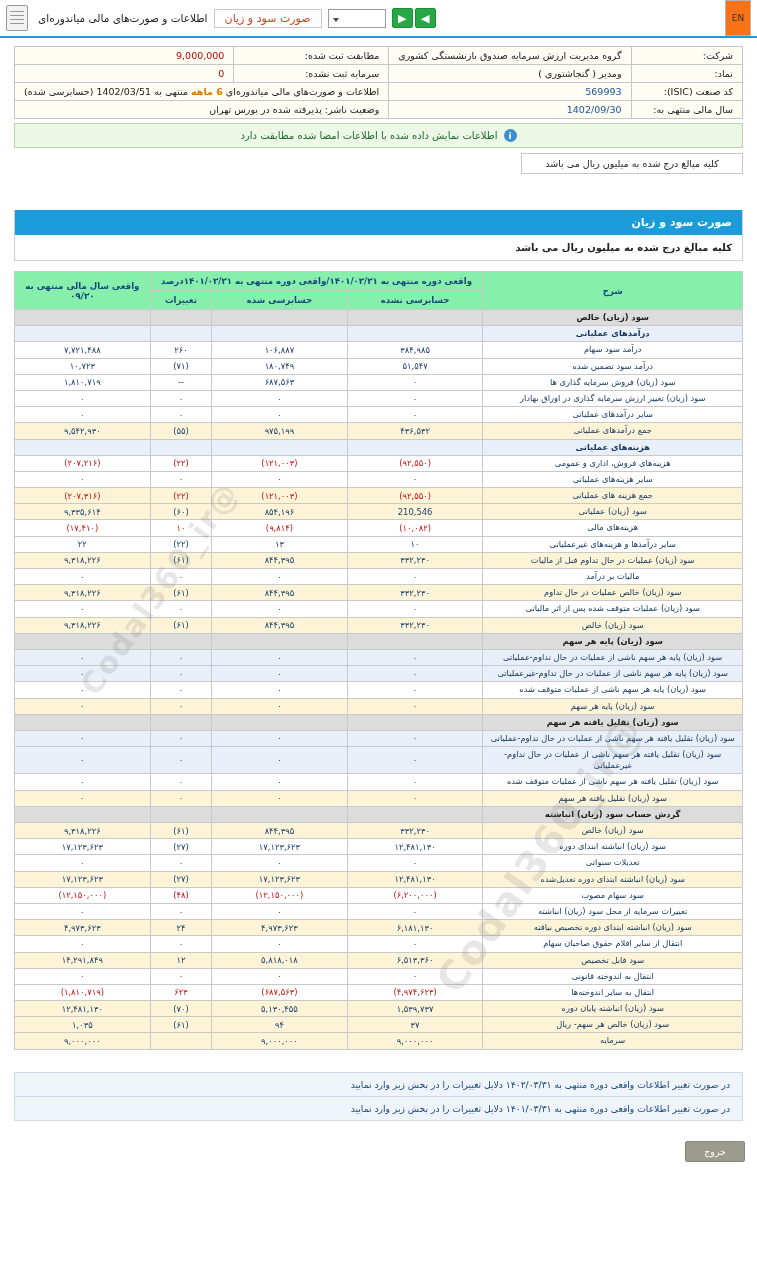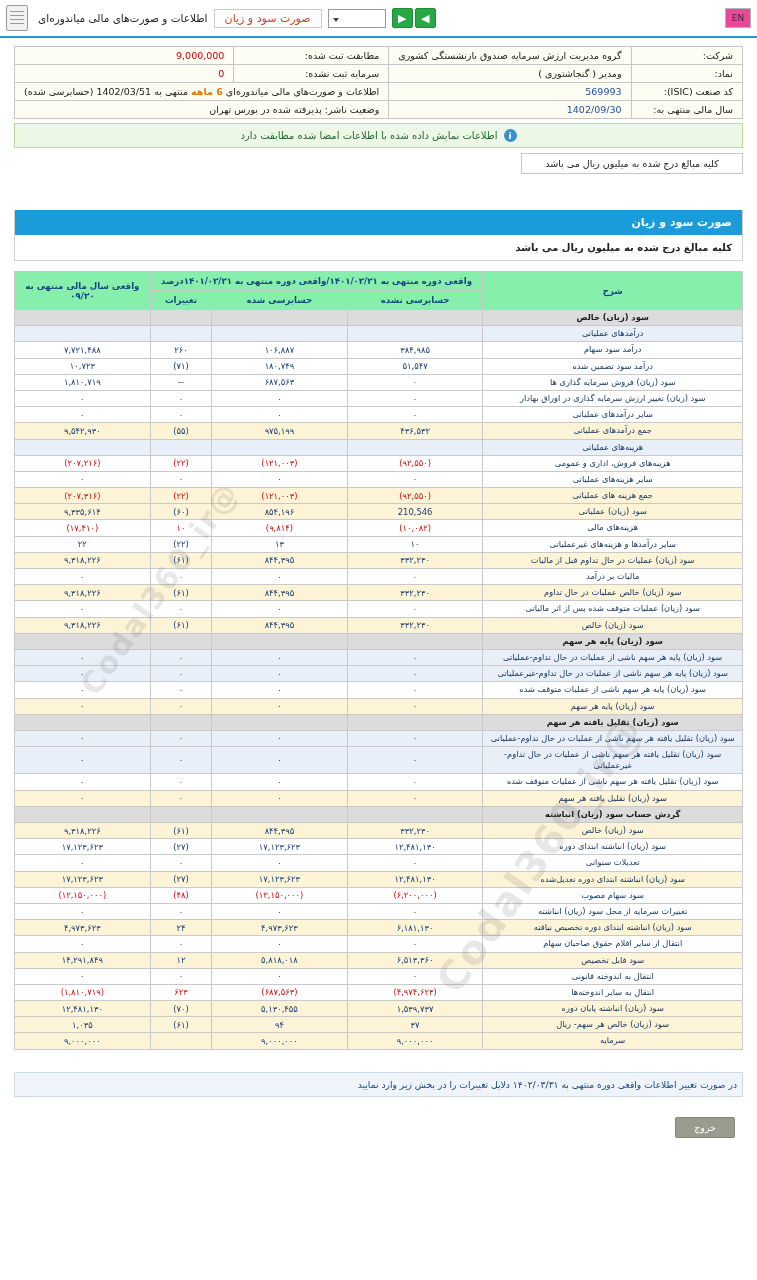--- a/index.html
+++ b/index.html
@@ -14,22 +14,22 @@
   .topbar {
     height: 38px;
     background: #ffffff;
     border-bottom: 2px solid #1a9cd8;
     display: flex;
     align-items: center;
     padding: 0 6px;
     position: relative;
   }
   .en-btn {
-    width: 26px; height: 20px;
-    background: #ec4899;
+    width: 26px; height: 36px;
+    background: #f97316;
     border: 1px solid #b5b5b5;
     font-size: 9px;
     display: flex; align-items: center; justify-content: center;
     color: #333;
     cursor: pointer;
   }
   .topbar-right {
     margin-right: auto;
     display: flex;
     align-items: center;
@@ -202,21 +202,21 @@
   }
   td.num { text-align: center; font-size: 8.4px; }
 
   tr.r-white  td { background: #ffffff; }
   tr.r-blue   td { background: #e8eff8; }
   tr.r-yellow td { background: #fdf3d6; }
   tr.r-gray   td { background: #dcdcdc; font-weight: bold; color: #1b1b1b; }
   tr.r-gray td.desc { color: #1b1b1b; }
 
   td.neg { color: #cc1111; }
-  td.desc-head { font-weight: normal; }
+  td.desc-head { font-weight: bold; }
 
   
   .wm {
     position: absolute;
     left: 0; right: 0; top: 0; bottom: 0;
     pointer-events: none;
     overflow: hidden;
   }
   .wm span {
     position: absolute;
@@ -230,28 +230,28 @@
   .wm .w1 { top: 560px; right: 40px; }
   .wm .w2 { top: 300px; left: 20px; font-size: 30px; }
 
   
   .notes { margin: 22px 14px 0 14px; }
   .note-row {
     border: 1px solid #cfd9e4;
     background: #eef4fa;
     color: #17457e;
     font-size: 9.2px;
-    padding: 6px 5px;
+    padding: 6px 12px;
     text-align: right;
     border-bottom: none;
   }
   .note-row:last-child { border-bottom: 1px solid #cfd9e4; }
 
   .footer {
-    margin: 20px 22px 18px 14px;
+    margin: 20px 12px 18px 14px;
     display: flex;
   }
   .exit-btn {
     background: #9b9b8e;
     color: #ffffff;
     font-size: 9.5px;
     border: 1px solid #86867a;
     padding: 4px 18px;
     border-radius: 2px;
     cursor: pointer;
@@ -665,17 +665,18 @@
           <td class="num">۹,۰۰۰,۰۰۰</td>
           <td class="num"></td>
           <td class="num">۹,۰۰۰,۰۰۰</td>
         </tr>
       </tbody>
   </table>
 </div>
 
 <div class="notes" id="notes">
     <div class="note-row">در صورت تغییر اطلاعات واقعی دوره منتهی به ۱۴۰۲/۰۳/۳۱ دلایل تغییرات را در بخش زیر وارد نمایید</div>
+    <div class="note-row">در صورت تغییر اطلاعات واقعی دوره منتهی به ۱۴۰۱/۰۳/۳۱ دلایل تغییرات را در بخش زیر وارد نمایید</div>
   </div>
 
 <div class="footer">
   <button class="exit-btn">خروج</button>
 </div>
 
 </body></html>

